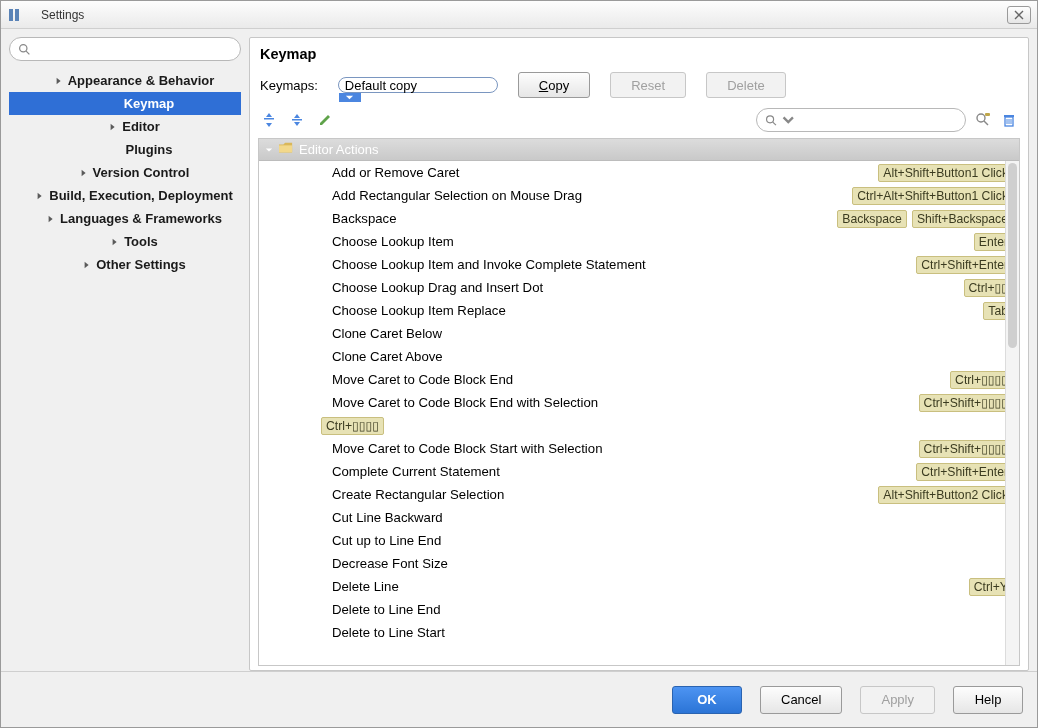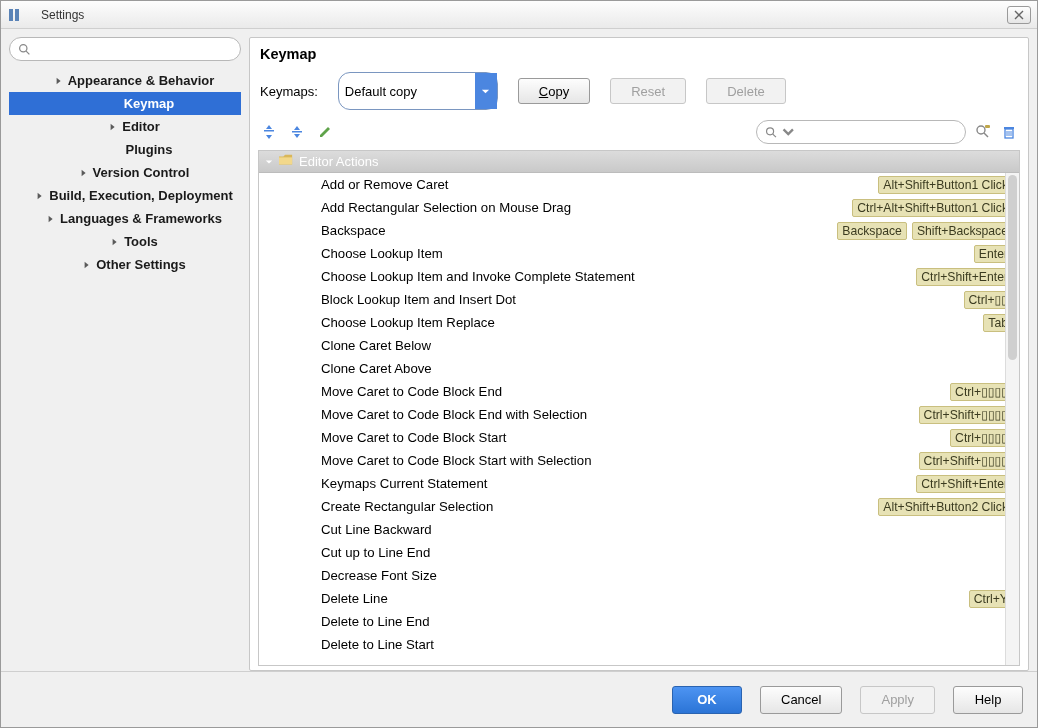--- a/index.html
+++ b/index.html
@@ -50,22 +50,22 @@
   
   .panel {
     flex:1; background:#fff; border:1px solid #c7c7c7; border-radius:2px;
     display:flex; flex-direction:column; min-width:0; padding:6px 8px 4px 8px;
   }
   .panel-title { font-weight:bold; font-size:14.5px; padding:2px 2px 8px 2px; }
 
   .keymaps-row { display:flex; align-items:center; gap:20px; padding:2px 2px 8px 2px; }
   .keymaps-row label { font-size:13px; }
   .combo {
-    display:flex; align-items:stretch; height:38px; border:1px solid #7a96c0; border-radius:12px;
-    background:#fff; width:160px;
+    display:flex; align-items:stretch; height:16px; border:1px solid #7a96c0; border-radius:12px;
+    background:#fff; width:160px;flex-direction:column;
   }
   .combo .combo-text { flex:1; display:flex; align-items:center; padding:0 6px; font-size:13px; }
   .combo .combo-btn {
     width:22px; background:#4b86e0; display:flex; align-items:center; justify-content:center;
   }
   .combo .combo-btn svg { width:9px; height:9px; fill:#fff; }
 
   .btn {
     height:26px; padding:0 20px; border:1px solid #9a9a9a; border-radius:3px;
     background:linear-gradient(#fdfdfd,#e6e6e6); font-size:13px; cursor:pointer;
@@ -91,21 +91,21 @@
     display:flex; align-items:center; padding-left:6px; gap:6px; font-size:13px;
     border-bottom:1px solid #bcbcbc;
   }
   .group-header .tri svg { width:8px; height:8px; fill:#fff; }
   .group-header .folder svg { width:14px; height:12px; }
   .actions-list { flex:1; overflow-y:hidden; position:relative;}
   .action-row {
     display:flex; align-items:center; height:23px; padding-left:62px; padding-right:6px;
     font-size:13.2px;
   }
-  .action-row .name { flex:1; white-space:nowrap; overflow:hidden; text-overflow:ellipsis;}
+  .action-row .name { flex:1; white-space:nowrap; overflow:hidden; text-overflow:ellipsis;margin-left:11px;}
   .action-row .shortcuts { display:flex; gap:5px; }
   .shortcut {
     background:#e7e2b5; border:1px solid #c9bf7f; border-radius:2px;
     padding:0 4px; font-size:12.2px; line-height:16px; color:#3b3b20;
   }
   .scroll-track {
     position:absolute; right:0; top:0; bottom:0; width:14px; background:#f4f4f4; border-left:1px solid #dcdcdc;
   }
   .scroll-thumb { position:absolute; left:2px; right:2px; top:2px; height:185px; background:#cfcfcf; border-radius:5px;}
 
@@ -334,21 +334,21 @@
               <span class="shortcut">Enter</span>
             </span>
           </div>
           <div class="action-row">
             <span class="name">Choose Lookup Item and Invoke Complete Statement</span>
             <span class="shortcuts">
               <span class="shortcut">Ctrl+Shift+Enter</span>
             </span>
           </div>
           <div class="action-row">
-            <span class="name">Block Lookup Item and Insert Dot</span>
+            <span class="name">Choose Lookup Drag and Insert Dot</span>
             <span class="shortcuts">
               <span class="shortcut">Ctrl+▯▯</span>
             </span>
           </div>
           <div class="action-row">
             <span class="name">Choose Lookup Item Replace</span>
             <span class="shortcuts">
               <span class="shortcut">Tab</span>
             </span>
           </div>
@@ -366,33 +366,32 @@
               <span class="shortcut">Ctrl+▯▯▯▯</span>
             </span>
           </div>
           <div class="action-row">
             <span class="name">Move Caret to Code Block End with Selection</span>
             <span class="shortcuts">
               <span class="shortcut">Ctrl+Shift+▯▯▯▯</span>
             </span>
           </div>
           <div class="action-row">
-            <span class="name">Move Caret to Code Block Start</span>
             <span class="shortcuts">
               <span class="shortcut">Ctrl+▯▯▯▯</span>
             </span>
           </div>
           <div class="action-row">
             <span class="name">Move Caret to Code Block Start with Selection</span>
             <span class="shortcuts">
               <span class="shortcut">Ctrl+Shift+▯▯▯▯</span>
             </span>
           </div>
           <div class="action-row">
-            <span class="name">Keymaps Current Statement</span>
+            <span class="name">Complete Current Statement</span>
             <span class="shortcuts">
               <span class="shortcut">Ctrl+Shift+Enter</span>
             </span>
           </div>
           <div class="action-row">
             <span class="name">Create Rectangular Selection</span>
             <span class="shortcuts">
               <span class="shortcut">Alt+Shift+Button2 Click</span>
             </span>
           </div>

